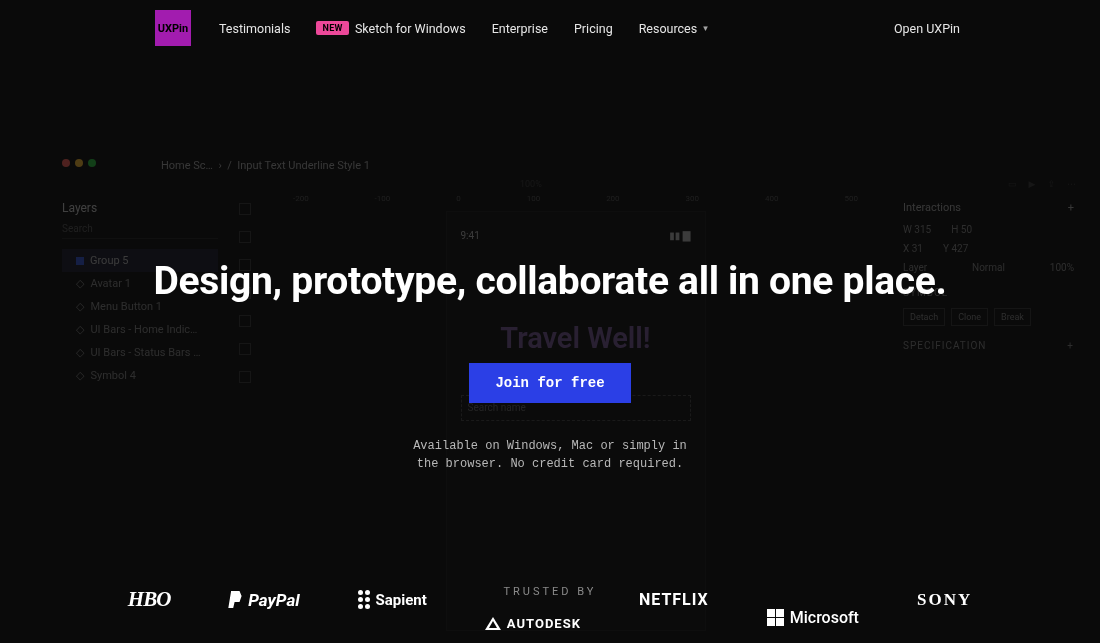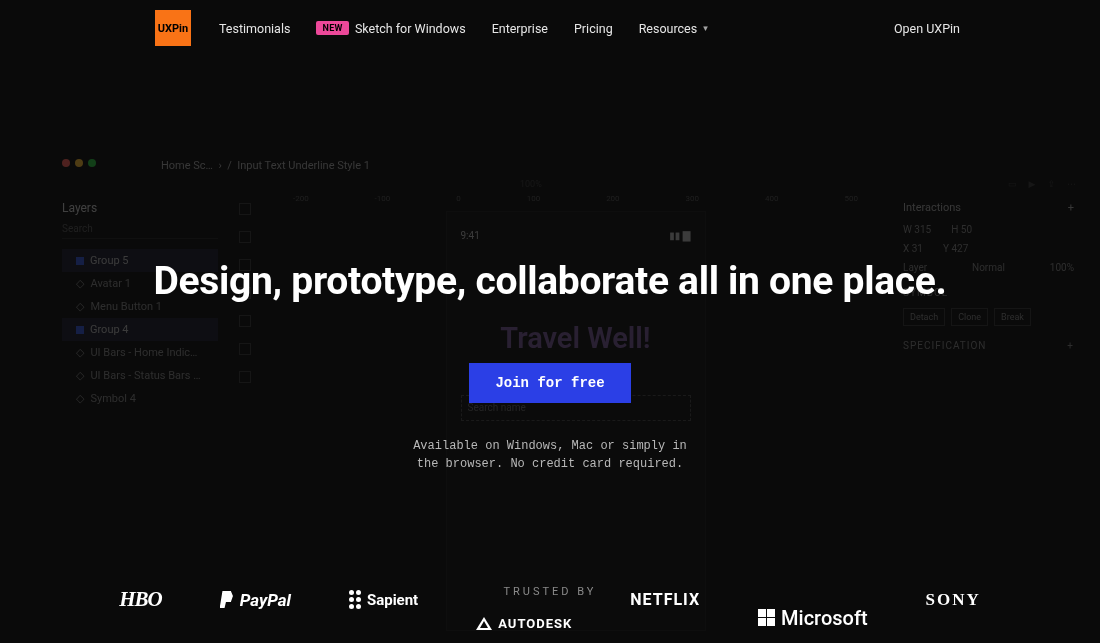--- a/index.html
+++ b/index.html
@@ -16,21 +16,21 @@
 .nav {
   display: flex;
   align-items: center;
   padding: 10px 140px 10px 155px;
   position: relative;
   z-index: 10;
 }
 .logo-box {
   width: 36px;
   height: 36px;
-  background: #f97316;
+  background: #a21caf;
   color: #000;
   display: flex;
   align-items: center;
   justify-content: center;
   font-weight: 700;
   font-size: 11px;
   margin-right: 28px;
 }
 .nav-links { display: flex; align-items: center; gap: 26px; }
 .nav-link { font-size: 12.5px; color: #e6e6e6; cursor: pointer; display: flex; align-items: center; gap: 6px; }
@@ -160,21 +160,21 @@
   font-weight: 700;
   display: flex;
   align-items: center;
   gap: 6px;
 }
 .brand.hbo { font-size: 21px; letter-spacing:-1px; font-style:italic; font-family: Georgia, serif;}
 .brand.paypal { font-size: 17px; font-style: italic; }
 .brand.sapient { font-size: 15px; }
 .brand.autodesk { font-size: 13px; letter-spacing:1px;margin-top:48px; }
 .brand.netflix { font-size: 16px; letter-spacing:1px; }
-.brand.microsoft { font-size: 20px; font-weight:500;margin-top:36px;}
+.brand.microsoft { font-size: 16px; font-weight:500;margin-top:36px;}
 .brand.sony { font-size: 17px; letter-spacing:2px; font-family: Georgia, serif;}
 .pp-p {
   width:14px; height:17px; background:#fff;
   clip-path: polygon(20% 0, 80% 0, 95% 30%, 80% 65%, 45% 65%, 35% 100%, 0 100%);
 }
 .ms-grid { display:grid; grid-template-columns:8px 8px; grid-template-rows:8px 8px; gap:1px;}
 .ms-grid span { background:#fff; }
 .sap-dots { display:grid; grid-template-columns:repeat(2,5px); grid-template-rows:repeat(3,5px); gap:2px;}
 .sap-dots span { background:#fff; border-radius:50%;}
 .auto-tri { width:0; height:0; border-left:8px solid transparent; border-right:8px solid transparent; border-bottom:13px solid #fff; position:relative;}
@@ -226,24 +226,20 @@
           <span class="fi" style="background:#3355dd"></span>
           <span>Group 5</span>
         </div>
       <div class="bg-layer">
           <span>◇</span>
           <span>Avatar 1</span>
         </div>
       <div class="bg-layer">
           <span>◇</span>
           <span>Menu Button 1</span>
-        </div>
-      <div class="bg-layer sel">
-          <span class="fi" style="background:#3355dd"></span>
-          <span>Group 4</span>
         </div>
       <div class="bg-layer">
           <span>◇</span>
           <span>UI Bars - Home Indic…</span>
         </div>
       <div class="bg-layer">
           <span>◇</span>
           <span>UI Bars - Status Bars …</span>
         </div>
       <div class="bg-layer">

